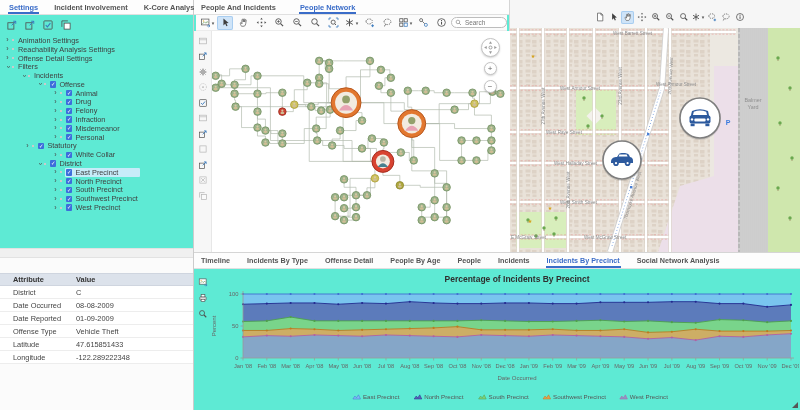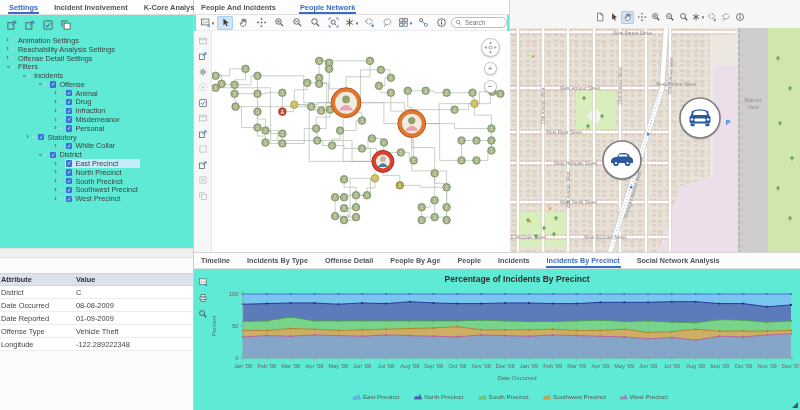--- a/index.html
+++ b/index.html
@@ -33,21 +33,21 @@
   .cbx { width:6.4px; height:6.4px; background:#3d6edb; border-radius:1px; color:#fff; font-size:5.4px;
     line-height:6.4px; text-align:center; margin-right:3px; flex:none; }
   .selspan { display:inline-flex; align-items:center; padding:0 22px 0 1px; border-radius:1px; }
   .selspan.sel { background:#c7ecf9; }
   #tree-splitter { position:absolute; top:248px; left:0; right:0; height:10px; background:#f0f0f0;
     border-top:1px solid #e2e2e2; border-bottom:1px solid #e2e2e2; }
   #attr-panel { position:absolute; top:258px; left:0; right:0; bottom:0; background:#fbfbfb; padding-top:15px; }
   .attr-h, .attr-r { display:flex; font-size:7.4px; height:13px; align-items:center; }
   .attr-h { background:#dce2eb; color:#333; font-weight:bold; border-top:1px solid #cfd5df; border-bottom:1px solid #cfd5df; }
   .attr-r { background:#fff; border-bottom:1px solid #ededed; color:#444; }
-  .ac1 { width:76px; padding-left:1px; }
+  .ac1 { width:76px; padding-left:13px; }
   .ac2 { flex:1; }
 
   
   #net-panel { left:194px; top:0; width:316px; height:252px; border-right:1px solid #d5d5d5; }
   #net-tabbar { padding-left:6px; gap:22px; }
   #net-toolbar { position:absolute; top:15px; left:2px; right:2px; height:16px; background:#fbfbfb;
     border-bottom:1px solid #ececec; }
   #net-search { margin-left:auto; position:relative; width:76px; height:11.5px; }
   #net-search input { width:100%; height:100%; border:1px solid #bdbdbd; border-radius:6px; font-size:6.4px;
     padding:0 3px 0 13px; color:#555; background:#fff; outline:none; font-family:"Liberation Sans",sans-serif; }
@@ -182,20 +182,28 @@
           <span class="selspan">
             <span class="cbx">✓</span>
             <span>Drug</span>
           </span>
         </div>
         <div class="trow" style="padding-left: 52px;">
           <span class="chev">›</span>
           <span class="tdot"></span>
           <span class="selspan">
             <span class="cbx">✓</span>
+            <span>Felony</span>
+          </span>
+        </div>
+        <div class="trow" style="padding-left: 52px;">
+          <span class="chev">›</span>
+          <span class="tdot"></span>
+          <span class="selspan">
+            <span class="cbx">✓</span>
             <span>Infraction</span>
           </span>
         </div>
         <div class="trow" style="padding-left: 52px;">
           <span class="chev">›</span>
           <span class="tdot"></span>
           <span class="selspan">
             <span class="cbx">✓</span>
             <span>Misdemeanor</span>
           </span>
@@ -287,20 +295,24 @@
           <span class="ac1">Date Occurred</span>
           <span class="ac2">08-08-2009</span>
         </div>
         <div class="attr-r">
           <span class="ac1">Date Reported</span>
           <span class="ac2">01-09-2009</span>
         </div>
         <div class="attr-r">
           <span class="ac1">Offense Type</span>
           <span class="ac2">Vehicle Theft</span>
+        </div>
+        <div class="attr-r">
+          <span class="ac1">Latitude</span>
+          <span class="ac2">47.615851433</span>
         </div>
         <div class="attr-r">
           <span class="ac1">Longitude</span>
           <span class="ac2">-122.289222348</span>
         </div>
       </div>
   </div>
 
   <div id="net-panel" class="panel">
     <div class="tabbar" id="net-tabbar">

